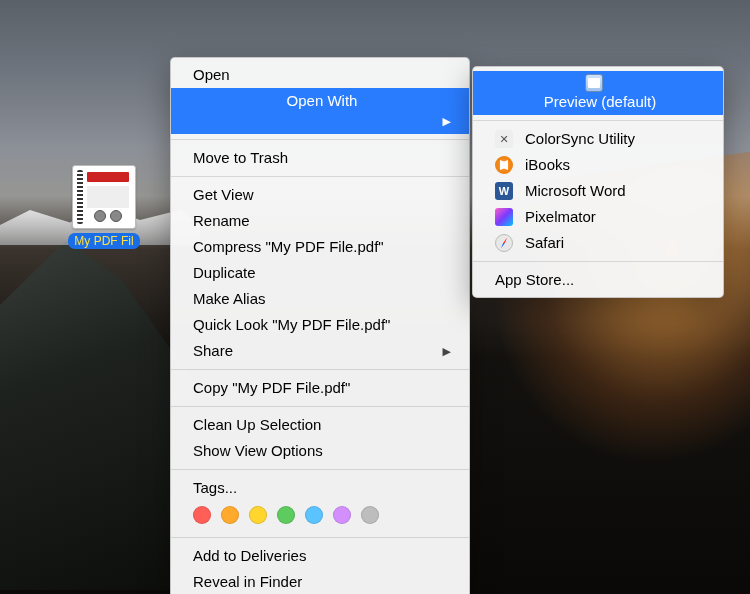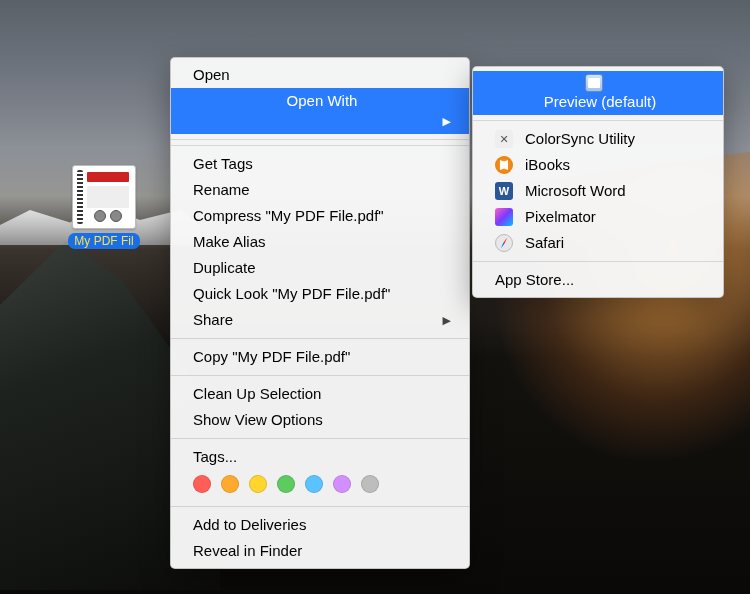--- a/index.html
+++ b/index.html
@@ -170,35 +170,38 @@
 
   <div class="menu main">
     <div class="menu-item">
       <span>Open</span>
     </div>
     <div class="menu-item sel">
       <span>Open With</span>
       <span class="arrow">▶</span>
     </div>
     <div class="sep"></div>
-    <div class="sep"></div>
-    <div class="menu-item">
-      <span>Get Tags</span>
+    <div class="menu-item">
+      <span>Move to Trash</span>
+    </div>
+    <div class="sep"></div>
+    <div class="menu-item">
+      <span>Get View</span>
     </div>
     <div class="menu-item">
       <span>Rename</span>
     </div>
     <div class="menu-item">
       <span>Compress "My PDF File.pdf"</span>
     </div>
     <div class="menu-item">
+      <span>Duplicate</span>
+    </div>
+    <div class="menu-item">
       <span>Make Alias</span>
-    </div>
-    <div class="menu-item">
-      <span>Duplicate</span>
     </div>
     <div class="menu-item">
       <span>Quick Look "My PDF File.pdf"</span>
     </div>
     <div class="menu-item">
       <span>Share</span>
       <span class="arrow">▶</span>
     </div>
     <div class="sep"></div>
     <div class="menu-item">

